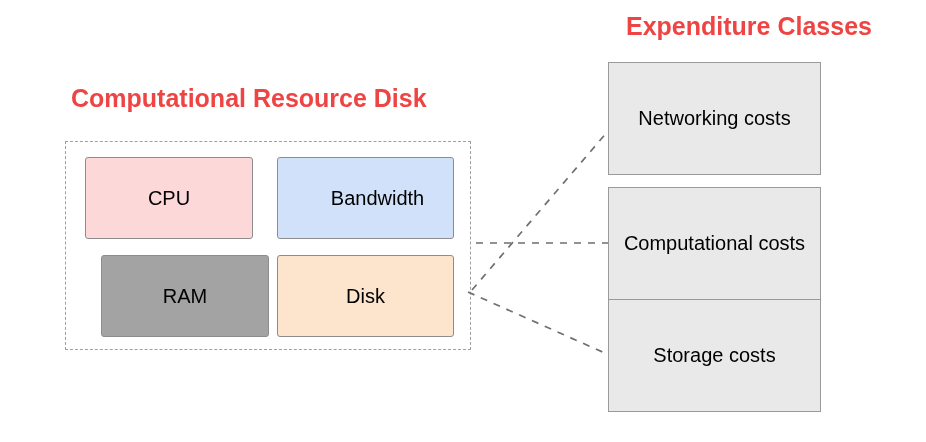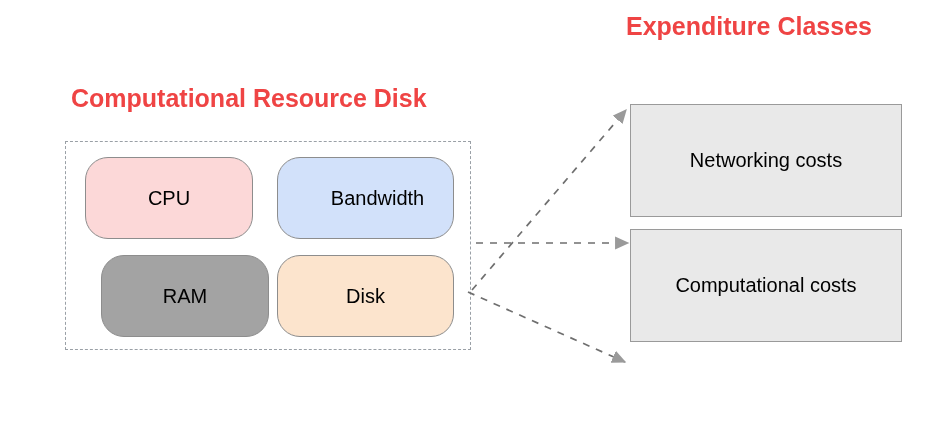--- a/index.html
+++ b/index.html
@@ -48,49 +48,48 @@
     border: 1.6px dashed #9aa0a6;
     box-sizing: border-box;
     background: transparent;
   }
 
   
   .chip {
     position: absolute;
     box-sizing: border-box;
     border: 1.7px solid #8d8d8d;
-    border-radius: 23px;
+    border-radius: 3px;
     display: flex;
     align-items: center;
     justify-content: center;
     font-size: 20px;
     color: #000000;
     white-space: nowrap;
   }
   #chip-cpu       { left: 85px;  top: 157px; width: 168px; height: 82px; background: #fcd8d8; }
   #chip-bandwidth { left: 277px; top: 157px; width: 177px; height: 82px; background: #d2e1fa; }
   #chip-ram       { left: 85px;  top: 255px; width: 168px; height: 82px; background: #dff5e0; }
   #chip-disk      { left: 277px; top: 255px; width: 177px; height: 82px; background: #fce4cd; }
 
   
   .cost-box {
     position: absolute;
-    left: 630px;
-    width: 272px;
+    left: 608px;
+    width: 213px;
     height: 113px;
     box-sizing: border-box;
     border: 1.8px solid #9a9a9a;
     background: #e9e9e9;
     display: flex;
     align-items: center;
     justify-content: center;
     font-size: 20px;
     color: #000000;
     white-space: nowrap;
-    margin-top: 42px;
   }
   #cost-networking   { top: 62px; }
   #cost-computational{ top: 187px; text-align: center; }
   #cost-storage      { top: 299px; height: 113px; }
 
   
   #connectors {
     position: absolute;
     left: 0;
     top: 0;
@@ -129,14 +128,15 @@
 
     <line x1="476" y1="243" x2="628" y2="243" stroke="#6f6f6f" stroke-width="1.7" stroke-dasharray="7 7" marker-end="url(#arrowhead)"></line>
 
     <line x1="468" y1="292" x2="625" y2="362" stroke="#6f6f6f" stroke-width="1.7" stroke-dasharray="7 7" marker-end="url(#arrowhead)"></line>
   </svg>
 
   <div class="cost-box" id="cost-networking">Networking costs</div>
 
   <div class="cost-box" id="cost-computational">Computational costs</div>
 
+  <div class="cost-box" id="cost-storage">Storage costs</div>
 
 </div>
 
 </body></html>

